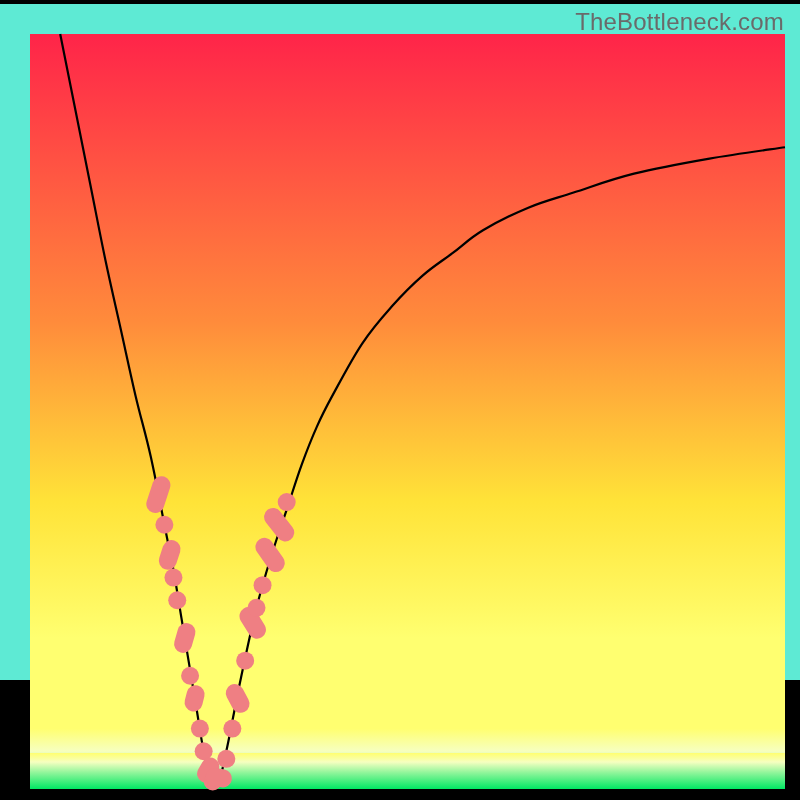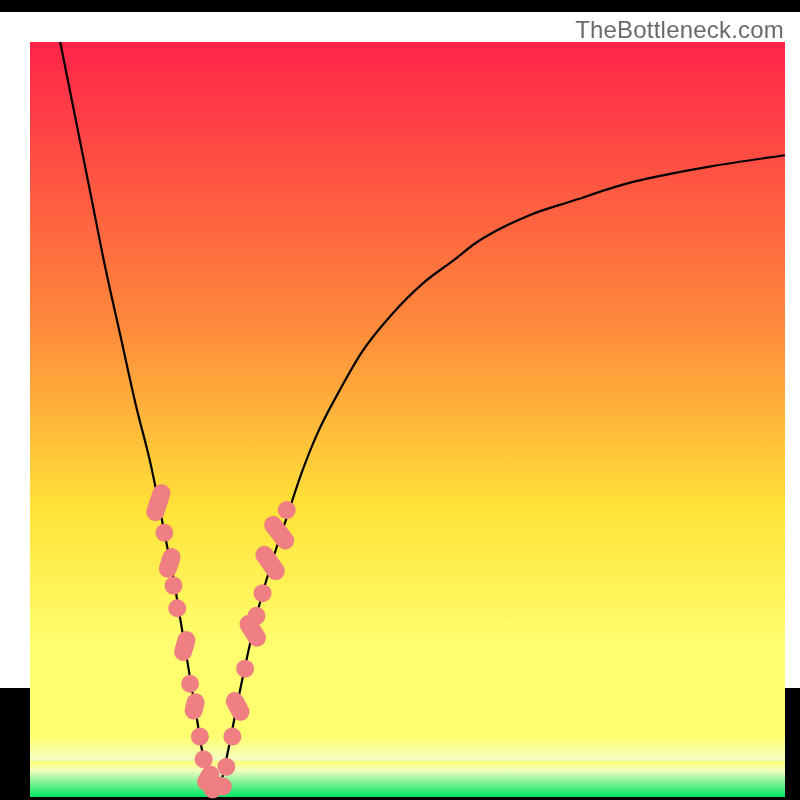--- a/index.html
+++ b/index.html
@@ -7,24 +7,24 @@
     padding: 0;
     width: 800px;
     height: 800px;
     overflow: hidden;
     background: #000;
     font-family: Arial, Helvetica, sans-serif;
   }
   .frame {
     position: absolute;
     left: 0;
-    top: 12px;
+    top: 4px;
     width: 800px;
     height: 676px;
-    background: #ffffff;
+    background: #5eead4;
   }
   .plot-area {
     position: absolute;
     left: 30px;
     top: 30px;
     width: 755px;
     height: 755px;
     
   }
   .green-strip {

